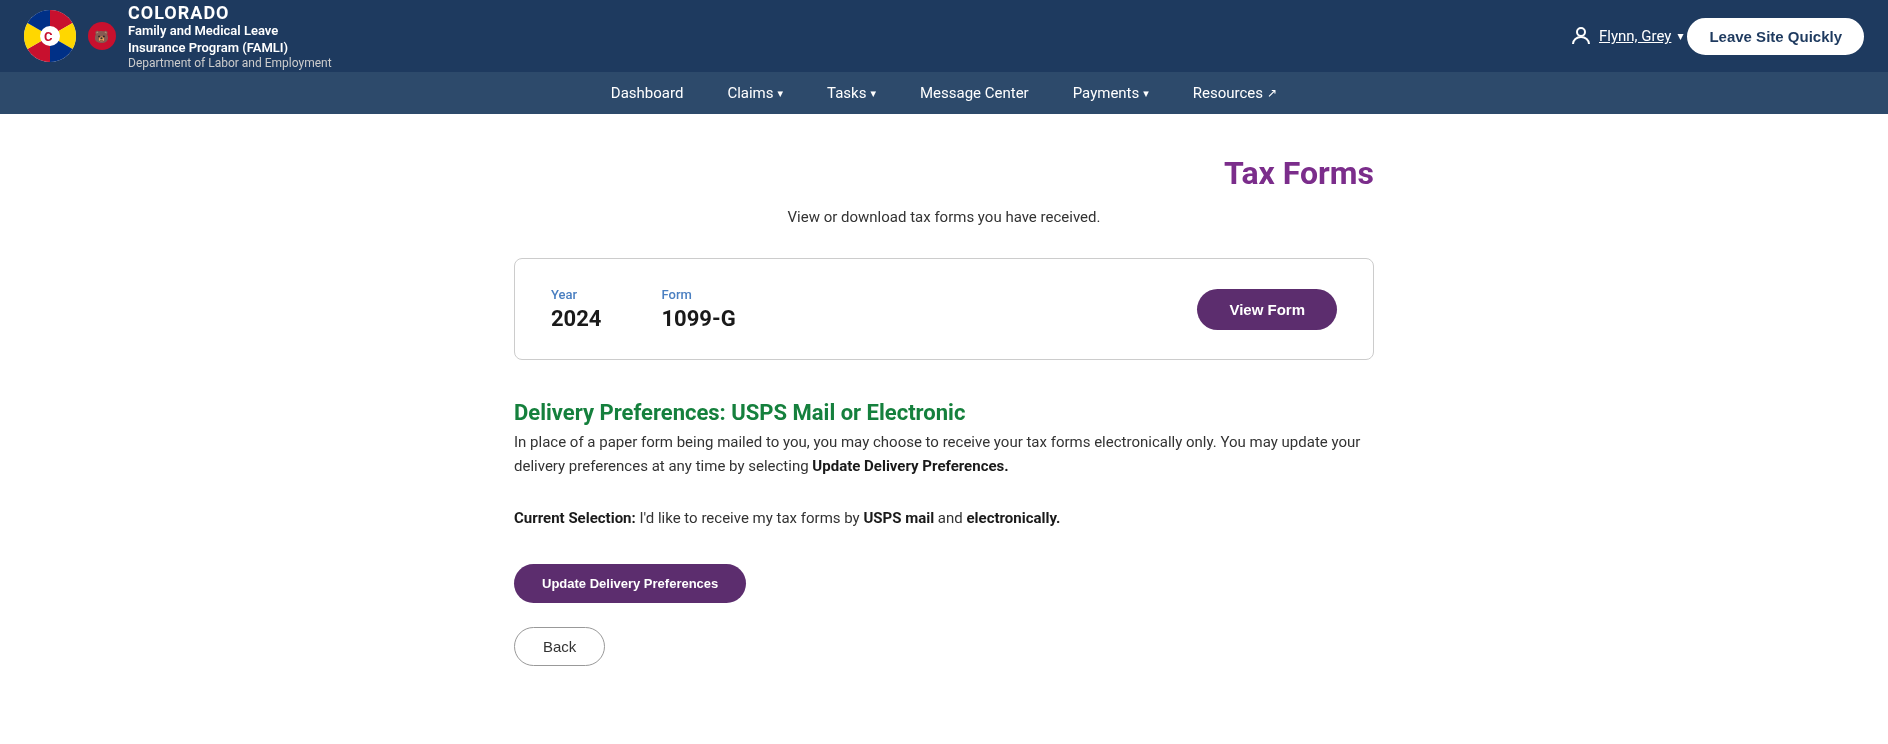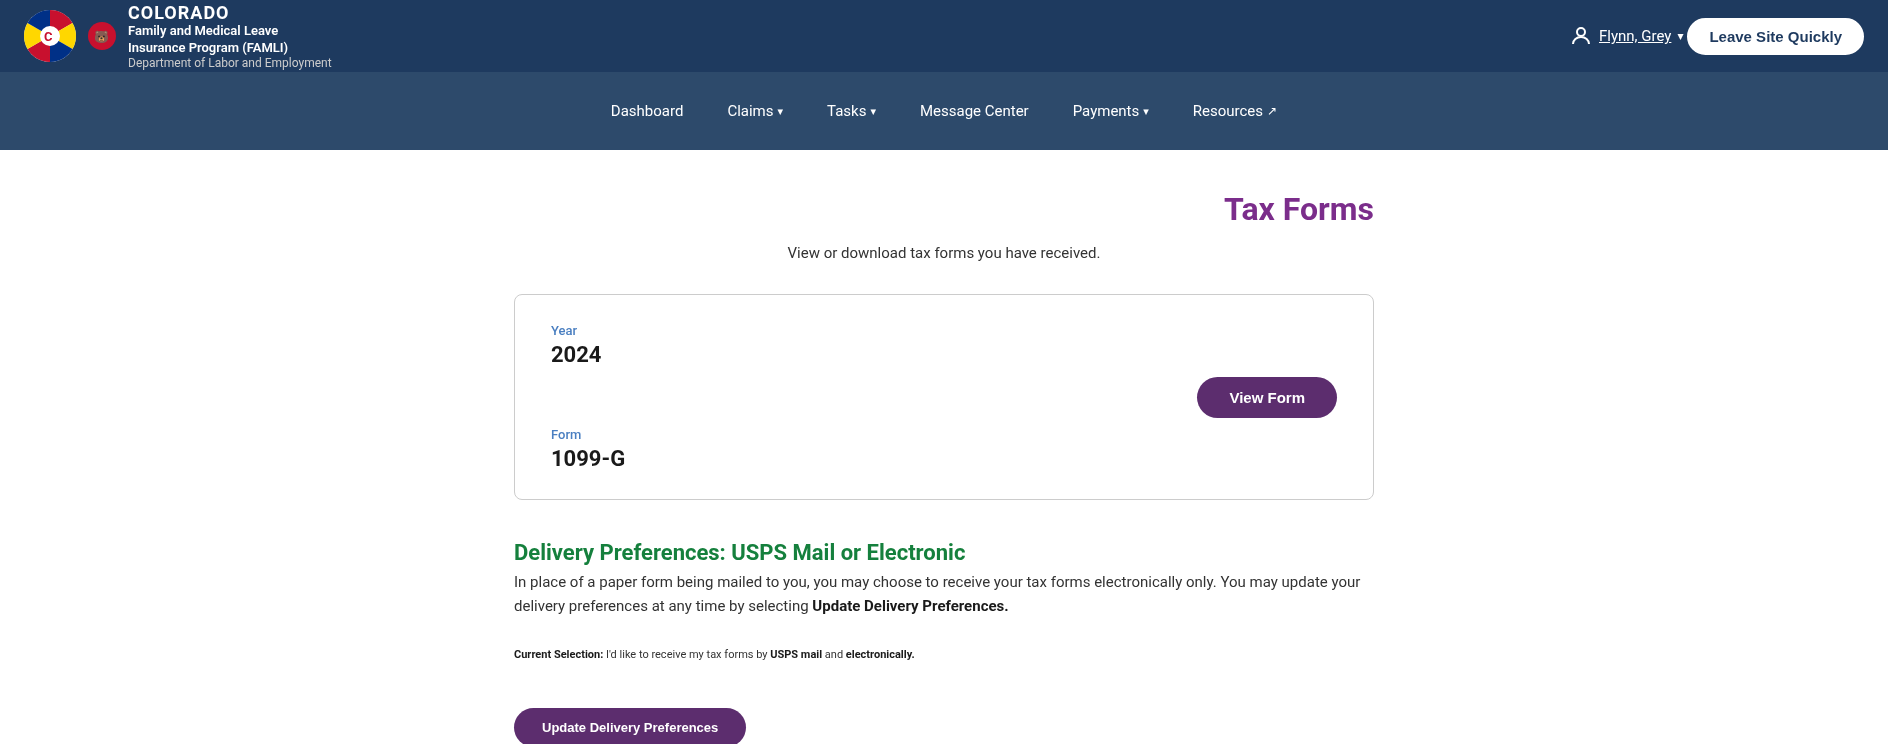--- a/index.html
+++ b/index.html
@@ -103,21 +103,21 @@
       background: #2d4a6b;
       display: flex;
       justify-content: center;
       gap: 0;
       padding: 0;
     }
 
     .nav-item {
       color: white;
       font-size: 15px;
-      padding: 30px 22px;
+      padding: 12px 22px;
       cursor: pointer;
       display: flex;
       align-items: center;
       gap: 4px;
       text-decoration: none;
       white-space: nowrap;
     }
 
     .nav-item .dropdown-arrow {
       font-size: 11px;
@@ -156,21 +156,20 @@
       padding: 28px 36px;
       display: flex;
       align-items: center;
       justify-content: space-between;
       margin-bottom: 40px;
     }
 
     .tax-form-fields {
       display: flex;
       gap: 60px;
-      flex-direction: column;
     }
 
     .field-group {
       display: flex;
       flex-direction: column;
       gap: 4px;
     }
 
     .field-label {
       font-size: 13px;
@@ -209,23 +208,23 @@
       line-height: 1.6;
       margin-bottom: 28px;
     }
 
     .delivery-description .bold {
       font-weight: 700;
       color: #1a1a1a;
     }
 
     .current-selection {
-      font-size: 11px;
-      color: #333;
-      margin-bottom: 44px;
+      font-size: 15px;
+      color: #333;
+      margin-bottom: 34px;
       line-height: 1.6;
     }
 
     .current-selection .label {
       font-weight: 700;
       color: #1a1a1a;
     }
 
     .current-selection .highlight {
       color: #333;

